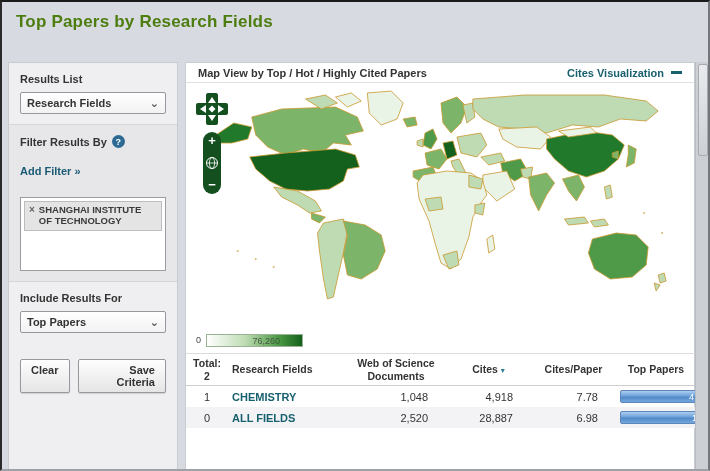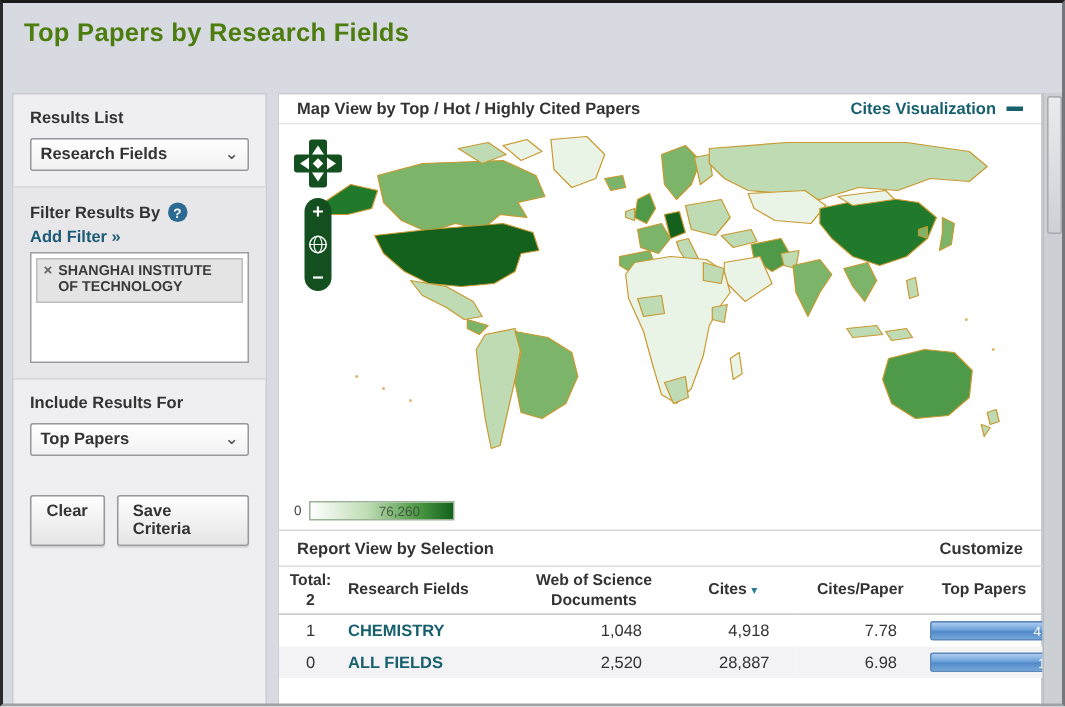--- a/index.html
+++ b/index.html
@@ -18,31 +18,31 @@
 
   
   .sidebar { width:170px; background:#efeff1; border:1px solid #c9ccd1; border-bottom:none; display:flex; flex-direction:column; }
   .side-sec { padding:10px 11px; }
   .side-sec.alt { background:#e7e7ea; border-top:1px solid #d6d6da; border-bottom:1px solid #d6d6da; }
   .side-label { font-size:11px; font-weight:bold; color:#333; margin-bottom:7px; }
   .fake-select { height:22px; background:linear-gradient(#ffffff,#f2f2f2); border:1px solid #96989c; border-radius:2px;
                  display:flex; align-items:center; justify-content:space-between; padding:0 6px;
                  font-size:11px; font-weight:bold; color:#333; cursor:pointer; }
   .chevron { color:#555; font-size:11px; line-height:10px; }
-  .filter-head { display:flex; align-items:center; gap:5px; margin-bottom:0; }
+  .filter-head { display:flex; align-items:center; gap:5px; margin-bottom:13px; }
   .filter-head .side-label { margin-bottom:0; }
   .help { width:13px; height:13px; border-radius:50%; background:#2d6a93; color:#fff; font-size:9px; font-weight:bold;
           display:inline-flex; align-items:center; justify-content:center; cursor:pointer; }
   .filter-note { font-size:9px; font-style:italic; color:#8a8a8a; line-height:1.25; margin-bottom:5px; }
-  .add-filter { font-size:11px; font-weight:bold; color:#1b5a74; cursor:pointer; margin-bottom:4px; display:inline-block; }
+  .add-filter { font-size:11px; font-weight:bold; color:#1b5a74; cursor:pointer; margin-bottom:20px; display:inline-block; }
   .filter-listbox { background:#fff; border:1px solid #9b9da1; height:74px; padding:3px; overflow:hidden; }
   .filter-chip { background:#e4e4e5; border:1px solid #bdbdbf; padding:2px 4px 3px 4px; display:flex; gap:4px;
                  font-size:9.5px; font-weight:bold; color:#3a3a3a; line-height:1.2; cursor:pointer; }
   .chip-x { color:#666; font-weight:bold; font-size:10px; }
-  .btn-row { padding:16px 11px; display:flex; gap:8px; }
+  .btn-row { padding:16px 11px; display:flex; gap:8px;text-align:right; }
   .btn { padding:4px 10px; background:linear-gradient(#fefefe,#e5e5e5); border:1px solid #96989c; border-radius:2px;
          font-size:11px; font-weight:bold; color:#333; cursor:pointer; box-shadow:0 1px 1px rgba(0,0,0,.12); }
 
   
   .main { width:510px; margin-left:7px; background:#fff; border:1px solid #c9ccd1; border-bottom:none; display:flex; flex-direction:column; }
   .map-header { height:20px; display:flex; align-items:center; justify-content:space-between; padding:0 12px;
                 border-bottom:1px solid #e2e2e4; }
   .map-title { font-size:11px; font-weight:bold; color:#333; }
   .hide-link { font-size:11px; font-weight:bold; color:#17606e; cursor:pointer; display:flex; align-items:center; }
   .minus-bar { display:inline-block; width:11px; height:3px; background:#17606e; margin-left:7px; }
@@ -229,24 +229,20 @@
       </div>
     </div>
 
     <div class="legend-row">
       <span class="legend-min">0</span>
       <span class="legend-bar">
         <span class="legend-max">76,260</span>
       </span>
     </div>
 
-    <div class="report-bar">
-      <span class="report-title">Report View by Selection</span>
-      <span class="customize-link">Customize</span>
-    </div>
 
     <table class="report">
       <colgroup>
         <col class="c-idx">
           <col class="c-field">
           <col class="c-docs">
           <col class="c-cites">
           <col class="c-cpp">
           <col class="c-top">
       </colgroup>

